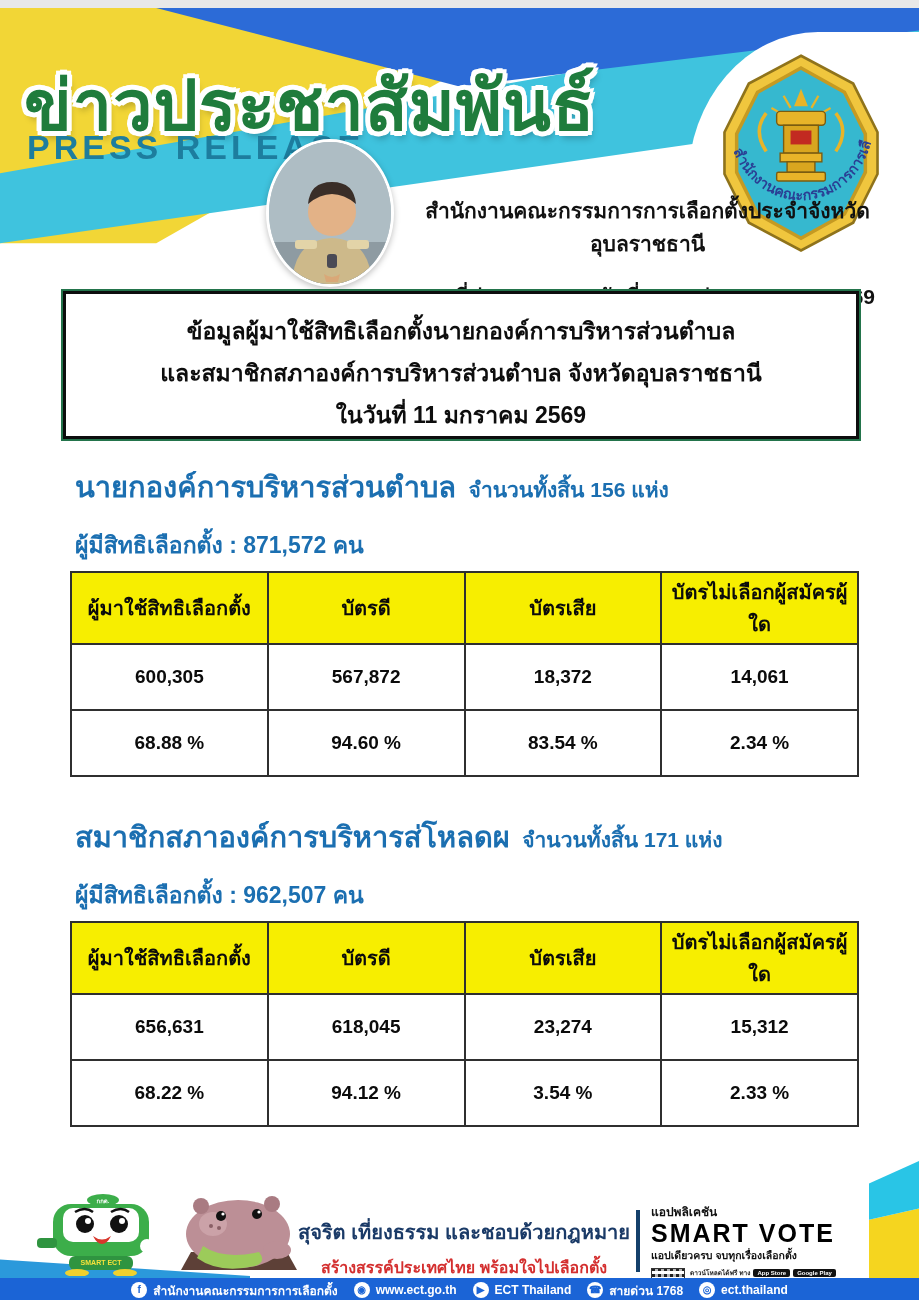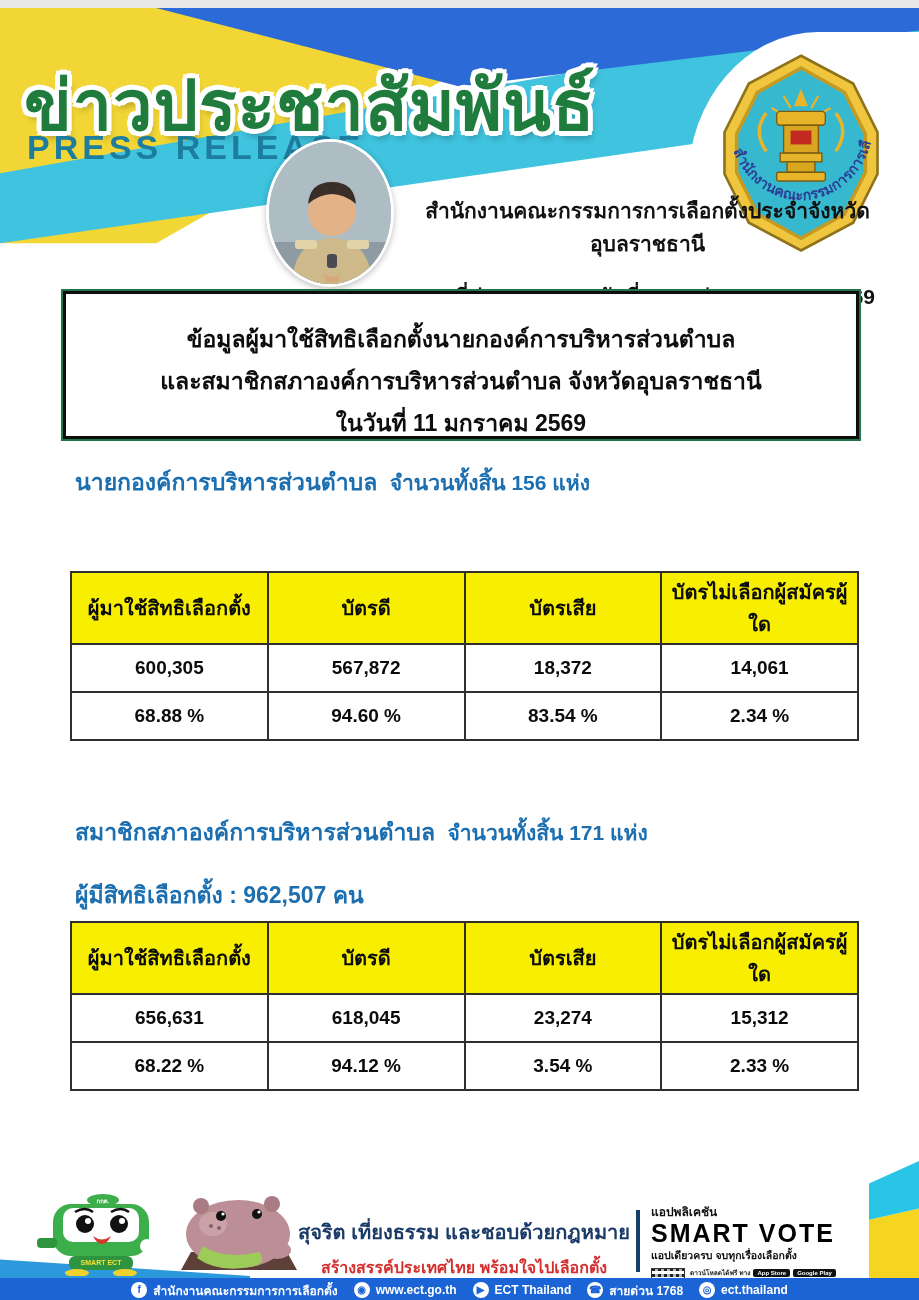--- a/index.html
+++ b/index.html
@@ -27,36 +27,36 @@
   .photo{ position:absolute; left:266px; top:131px; width:128px; height:148px;
     border-radius:50%; border:3px solid #fff; overflow:hidden;
     box-shadow:0 2px 6px rgba(0,0,0,.25); background:#aebdc4; }
   .org-block{ position:absolute; left:405px; top:186px; width:485px; text-align:center; }
   .org-line1{ font-size:21px; font-weight:bold; color:#111; }
   .org-line2{ font-size:21px; font-weight:bold; color:#111; margin-top:20px; }
 
   
   .notice{ position:absolute; left:63px; top:283px; width:796px; height:148px;
     background:#fff; border:3px solid #0d0d0d; box-shadow:0 0 0 2px #23744B;
-    text-align:center; padding-top:24px; }
+    text-align:center; padding-top:16px; }
   .notice div{ font-size:23px; font-weight:bold; color:#0d0d0d; line-height:42px; }
 
   
   .sec-title{ position:absolute; left:75px; white-space:nowrap; color:#1B6FB1; }
-  .sec-title .big{ font-size:23px; font-weight:bold; }
+  .sec-title .big{ font-size:29px; font-weight:bold; }
   .sec-title .small{ font-size:21px; font-weight:bold; margin-left:8px; }
   .sec-sub{ position:absolute; left:75px; font-size:23px; font-weight:bold; color:#1B6FB1; white-space:nowrap; }
   .sec1-title{ top:456px; } .sec1-sub{ top:519px; }
   .sec2-title{ top:806px; } .sec2-sub{ top:869px; }
 
   table.data{ position:absolute; left:70px; width:789px; border-collapse:collapse; table-layout:fixed; }
   .t1{ top:563px; } .t2{ top:913px; }
   table.data th, table.data td{ border:2px solid #2F2F2F; text-align:center; vertical-align:middle; }
   table.data th{ background:#F7EE00; color:#0b0b0b; font-size:20px; font-weight:bold; height:72px; padding:0 6px; }
-  table.data td{ background:#fff; color:#0b0b0b; font-size:19px; font-weight:bold; height:48px; }
+  table.data td{ background:#fff; color:#0b0b0b; font-size:19px; font-weight:bold; height:66px; }
 
   
   .deco-right{ position:absolute; left:869px; top:1153px; width:50px; height:140px; }
   .deco-right .yel{ position:absolute; inset:0; background:#F5D51F; clip-path:polygon(0 42%, 100% 34%, 100% 100%, 0 100%); }
   .deco-right .cyn{ position:absolute; inset:0; background:#29C5E6; clip-path:polygon(0 16%, 100% 0, 100% 34%, 0 42%); }
   .wedge-left{ position:absolute; left:0; top:1245px; width:250px; height:26px; background:#2B99DB;
     clip-path:polygon(0 25%, 100% 88%, 100% 100%, 0 100%); }
   .mascots{ position:absolute; left:25px; top:1186px; width:320px; height:82px; }
 
   .slogan{ position:absolute; left:285px; top:1208px; width:358px; text-align:center; }
@@ -152,20 +152,21 @@
   <div class="notice">
     <div>ข้อมูลผู้มาใช้สิทธิเลือกตั้งนายกองค์การบริหารส่วนตำบล</div>
     <div>และสมาชิกสภาองค์การบริหารส่วนตำบล จังหวัดอุบลราชธานี</div>
     <div>ในวันที่ 11 มกราคม 2569</div>
   </div>
 
   <div class="sec-title sec1-title">
     <span class="big">นายกองค์การบริหารส่วนตำบล</span>
     <span class="small">จำนวนทั้งสิ้น 156 แห่ง</span>
   </div>
+  <div class="sec-sub sec1-sub">ผู้มีสิทธิเลือกตั้ง :  871,572  คน</div>
 
   <table class="data t1">
     <tbody>
         <tr>
       <th>ผู้มาใช้สิทธิเลือกตั้ง</th>
       <th>บัตรดี</th>
       <th>บัตรเสีย</th>
       <th>บัตรไม่เลือกผู้สมัครผู้ใด</th>
     </tr>
     <tr>
@@ -177,21 +178,21 @@
     <tr>
       <td>68.88 %</td>
       <td>94.60 %</td>
       <td>83.54 %</td>
       <td>2.34 %</td>
     </tr>
   </tbody>
     </table>
 
   <div class="sec-title sec2-title">
-    <span class="big">สมาชิกสภาองค์การบริหารส่วนตำบล</span>
+    <span class="big">สมาชิกสภาองค์การบริหารส่โหลดผ</span>
     <span class="small">จำนวนทั้งสิ้น 171 แห่ง</span>
   </div>
   <div class="sec-sub sec2-sub">ผู้มีสิทธิเลือกตั้ง :  962,507  คน</div>
 
   <table class="data t2">
     <tbody>
         <tr>
       <th>ผู้มาใช้สิทธิเลือกตั้ง</th>
       <th>บัตรดี</th>
       <th>บัตรเสีย</th>

